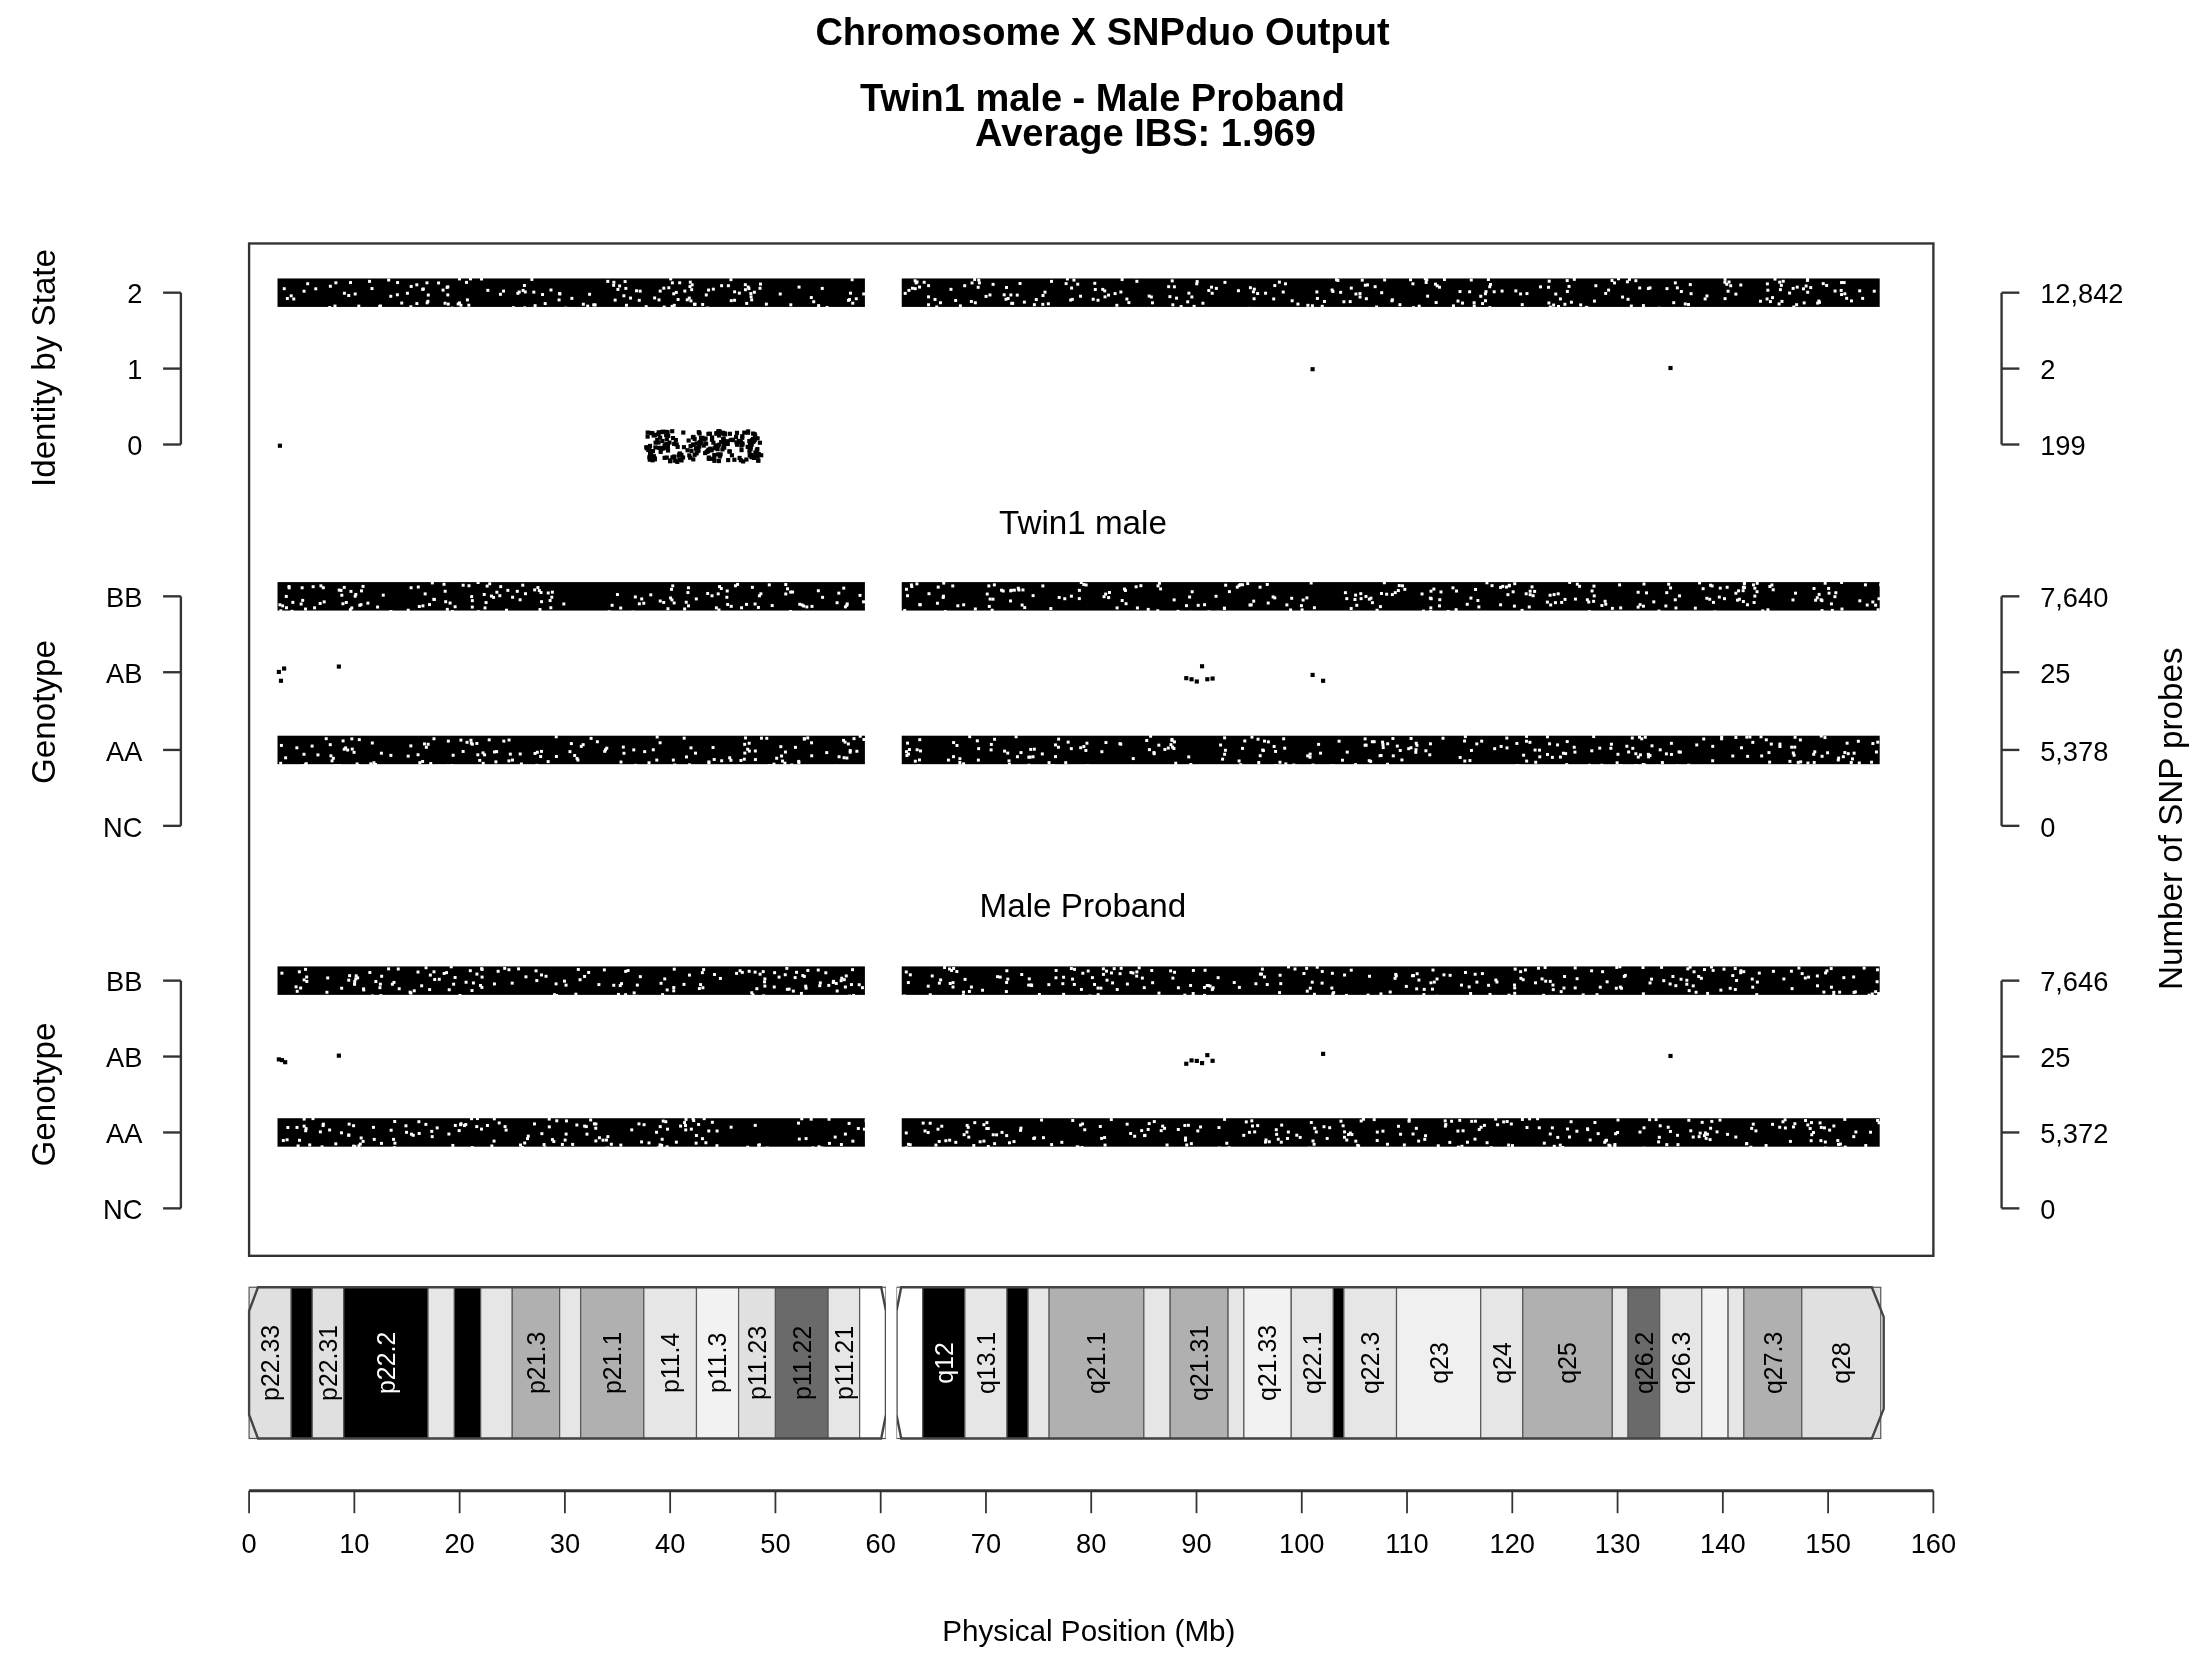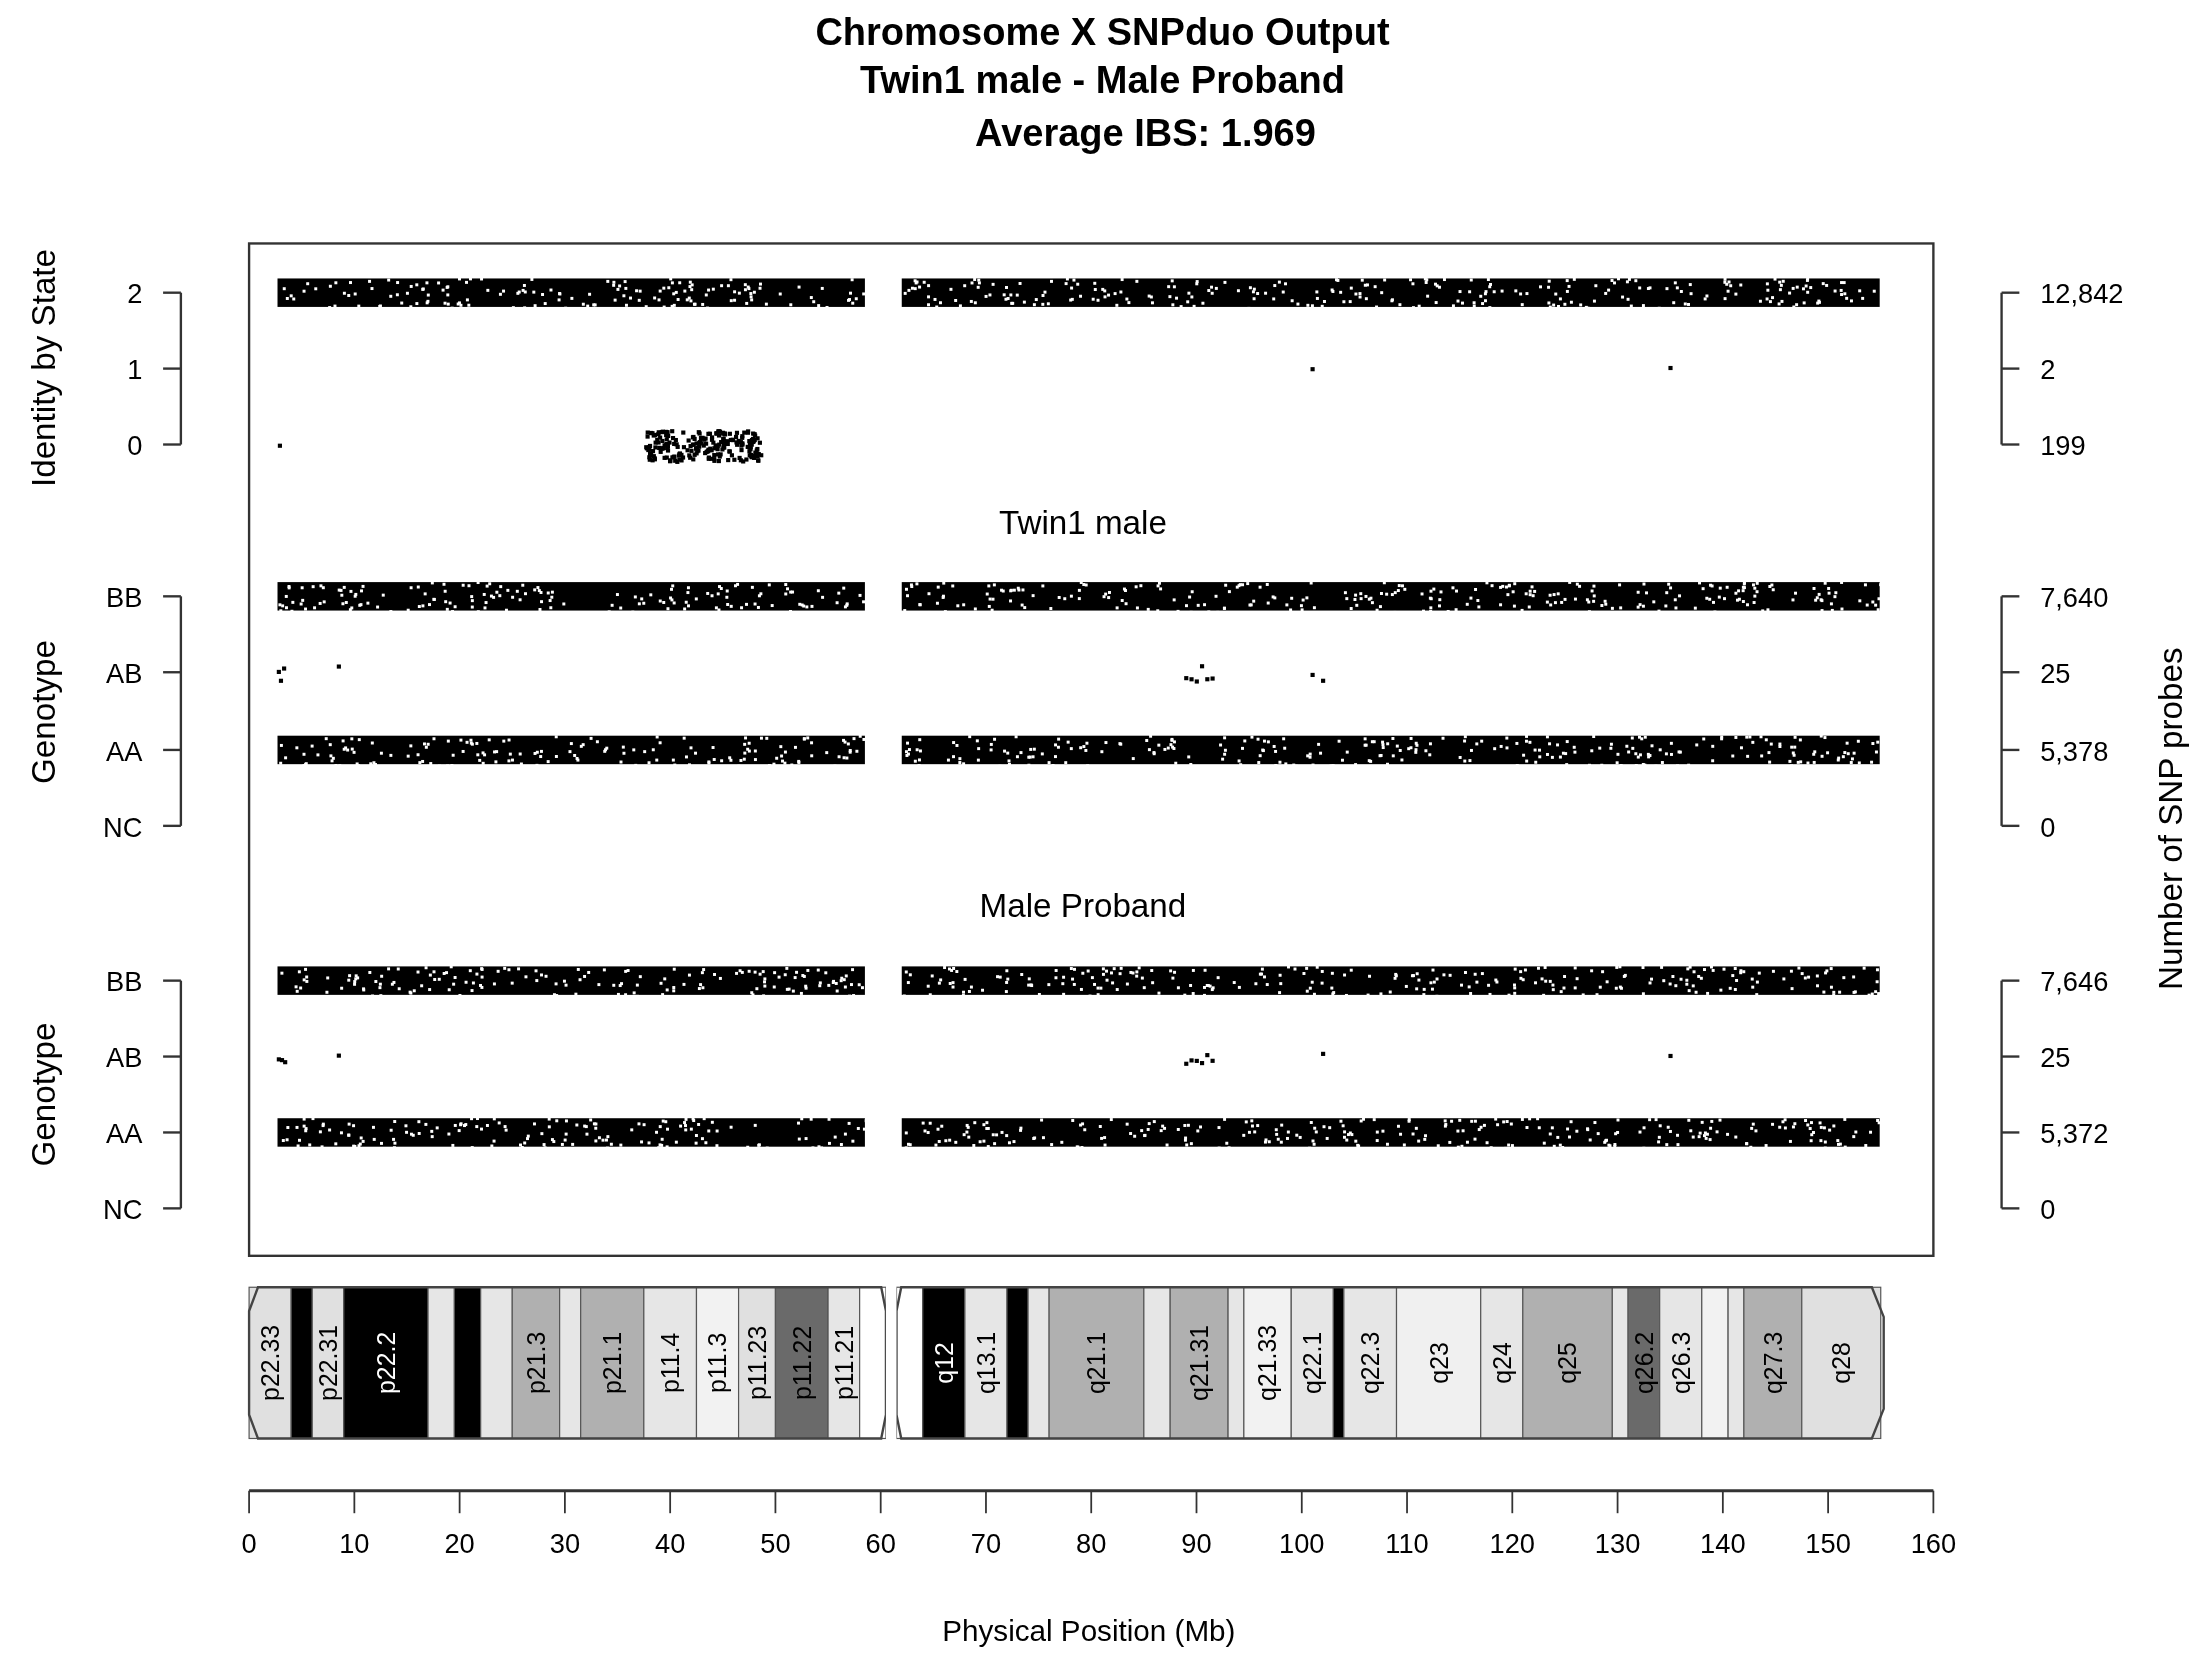--- a/index.html
+++ b/index.html
@@ -4,21 +4,21 @@
 <style>
   html,body{margin:0;padding:0;background:#fff;}
   body{width:2205px;height:1660px;position:relative;overflow:hidden;font-family:"Liberation Sans",sans-serif;color:#000;}
   .title{position:absolute;left:0;width:2205px;text-align:center;font-weight:bold;font-size:38px;line-height:47px;}
   #svgroot{position:absolute;left:0;top:0;}
 </style>
 </head>
 <body>
 
 <div class="title" style="top:9px;">Chromosome X SNPduo Output</div>
-<div class="title" style="top:57px;">Twin1 male  - Male Proband</div>
+<div class="title" style="top:75px;">Twin1 male  - Male Proband</div>
 <div class="title" style="top:110px;padding-left:43px;">Average IBS: 1.969</div>
 
 <svg id="svgroot" width="2205" height="1660" viewBox="0 0 3718 2798" xmlns="http://www.w3.org/2000/svg">
   <rect x="420" y="410" width="2840" height="1707" fill="none" stroke="#333" stroke-width="4"></rect>
   <g id="points">
       <rect x="467.925" y="469" width="990.45" height="48" fill="#000"></rect>
       <rect x="1116.8223276045162" y="482.85034561895316" width="5" height="5" fill="#fff"></rect>
       <rect x="1094.3682653960043" y="518.7858162167416" width="5" height="5" fill="#fff"></rect>
       <rect x="1140.8976223741531" y="502.0024147196684" width="5" height="5" fill="#fff"></rect>
       <rect x="638.9737549147796" y="512.9249474024051" width="5" height="5" fill="#fff"></rect>

